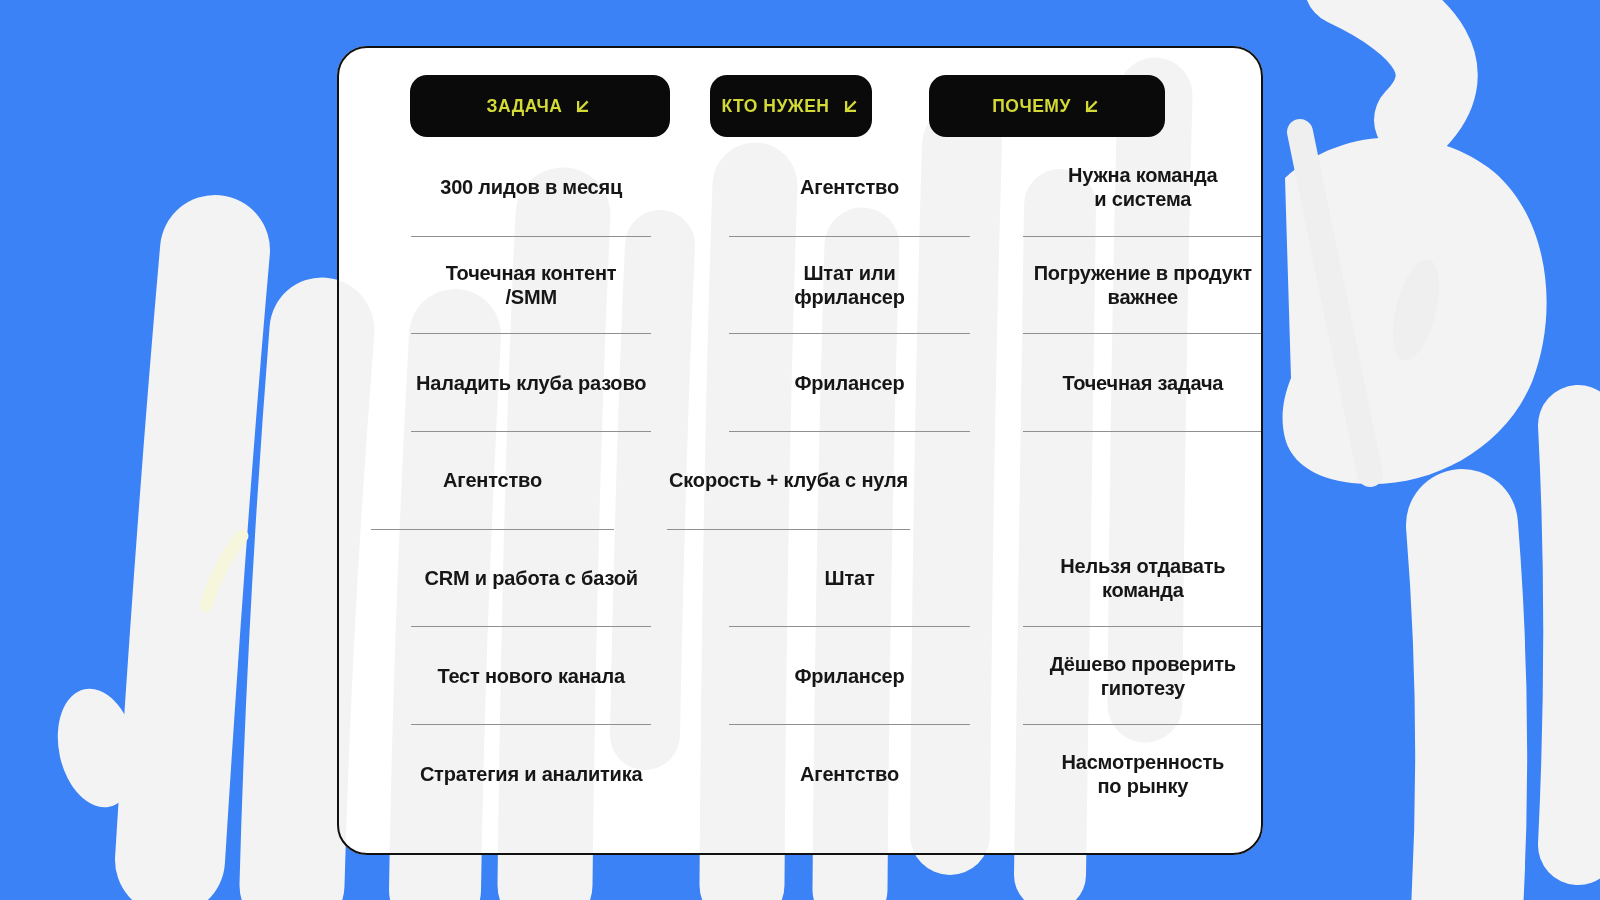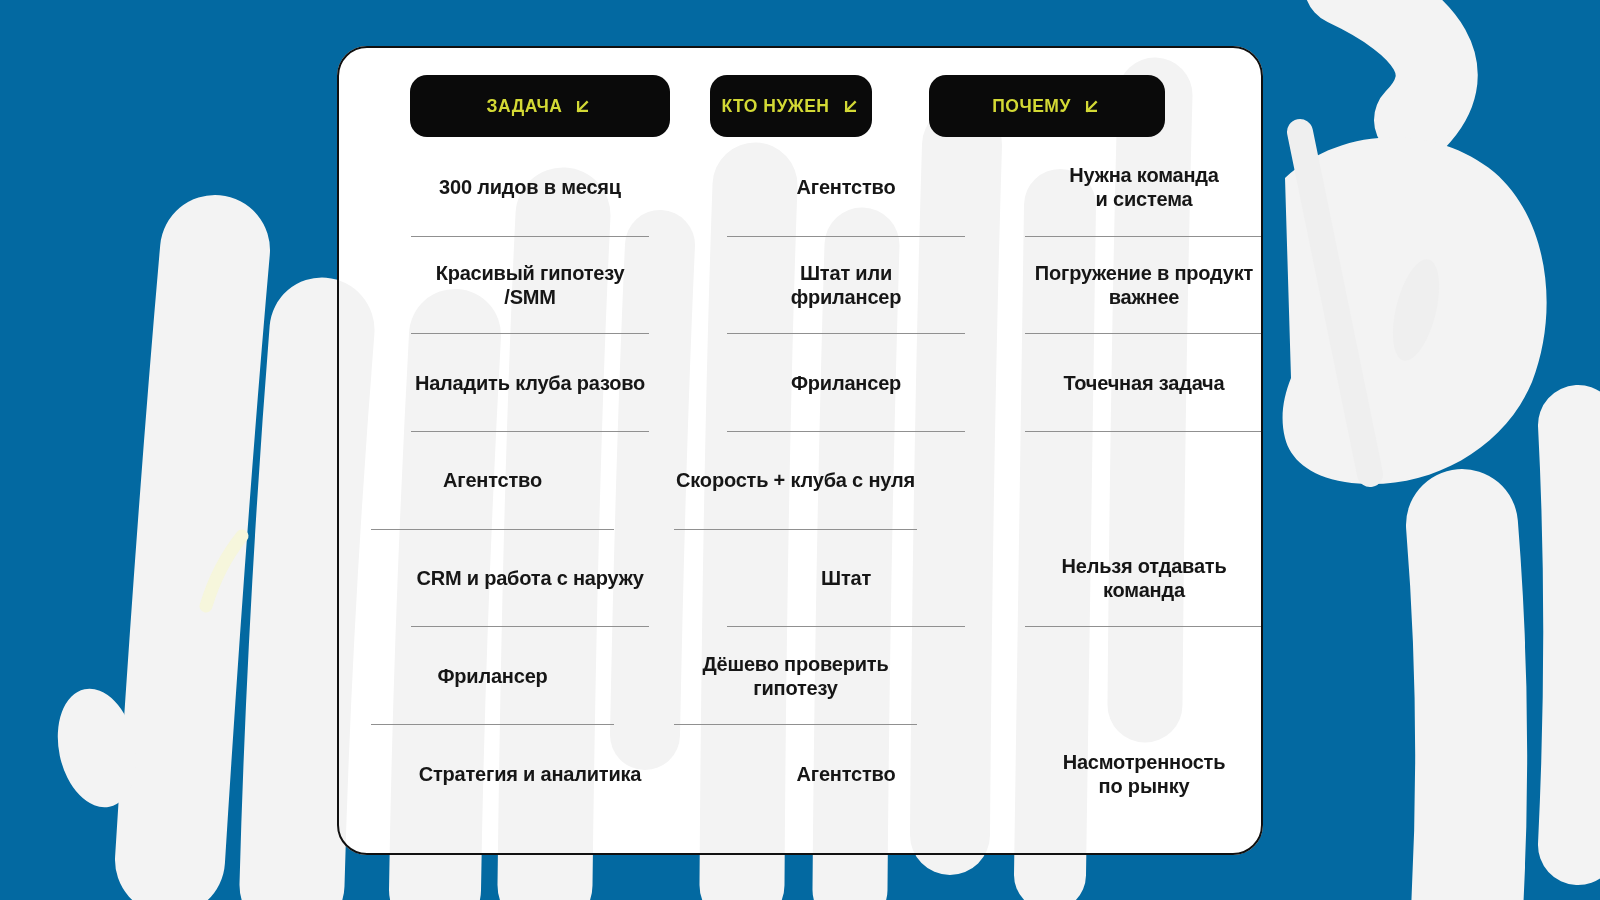--- a/index.html
+++ b/index.html
@@ -1,19 +1,19 @@
 <!DOCTYPE html>
 <html><head>
 <meta charset="utf-8">
 <style>
   * { margin:0; padding:0; box-sizing:border-box; }
   html,body { width:1600px; height:900px; }
   body { font-family:"Liberation Sans", sans-serif; background:#efefef; }
 
-  .stage { position:relative; width:1600px; height:900px; background:#0369a1; overflow:hidden; }
+  .stage { position:relative; width:1600px; height:900px; background:#3b82f6; overflow:hidden; }
 
   
   .watermark { position:absolute; left:0; top:0; z-index:1; pointer-events:none; }
 
   .card {
     position:absolute; left:337px; top:46px; width:926px; height:809px;
     background:#ffffff; border-radius:30px;
   }
   .card-frame {
     position:absolute; inset:0; border:2px solid #101010; border-radius:30px;
@@ -38,21 +38,21 @@
   .row { display:flex; height:97.7px;gap:44px; }
   .cell {
     width:243px; height:100%;
     display:flex; align-items:center; justify-content:center;
     text-align:center; white-space:pre-line;
     font-size:20px; font-weight:bold; color:#161616;
     line-height:1.2; letter-spacing:-0.2px;
   }
   .c1 { margin-left:74px; }
   .c2 { margin-left:34px; }
-  .c3 { margin-left:16px; }
+  .c3 { margin-left:9px; }
   .row:not(:last-child) .cell { border-bottom:1.5px solid #909090; }
 </style>
 </head>
 <body>
 
 <div class="stage">
 
   <svg class="watermark" width="1600" height="900" viewBox="0 0 1600 900" aria-hidden="true">
     <g fill="none" stroke="#f3f3f3" stroke-linecap="round">
       <path d="M215 250 C200 420 185 620 170 860" stroke-width="110"></path>
@@ -105,43 +105,44 @@
       </div>
 
       <div class="rows">
         <div class="row">
           <div class="cell c1">300 лидов в месяц</div>
           <div class="cell c2">Агентство</div>
           <div class="cell c3">Нужна команда
 и система</div>
         </div>
         <div class="row">
-          <div class="cell c1">Красивый гипотезу
+          <div class="cell c1">Точечная контент
 /SMM</div>
           <div class="cell c2">Штат или
 фрилансер</div>
           <div class="cell c3">Погружение в продукт
 важнее</div>
         </div>
         <div class="row">
           <div class="cell c1">Наладить клуба разово</div>
           <div class="cell c2">Фрилансер</div>
           <div class="cell c3">Точечная задача</div>
         </div>
         <div class="row">
           <div class="cell c2">Агентство</div>
           <div class="cell c3">Скорость + клуба с нуля</div>
         </div>
         <div class="row">
-          <div class="cell c1">CRM и работа с наружу</div>
+          <div class="cell c1">CRM и работа с базой</div>
           <div class="cell c2">Штат</div>
           <div class="cell c3">Нельзя отдавать
 команда</div>
         </div>
         <div class="row">
+          <div class="cell c1">Тест нового канала</div>
           <div class="cell c2">Фрилансер</div>
           <div class="cell c3">Дёшево проверить
 гипотезу</div>
         </div>
         <div class="row">
           <div class="cell c1">Стратегия и аналитика</div>
           <div class="cell c2">Агентство</div>
           <div class="cell c3">Насмотренность
 по рынку</div>
         </div>

